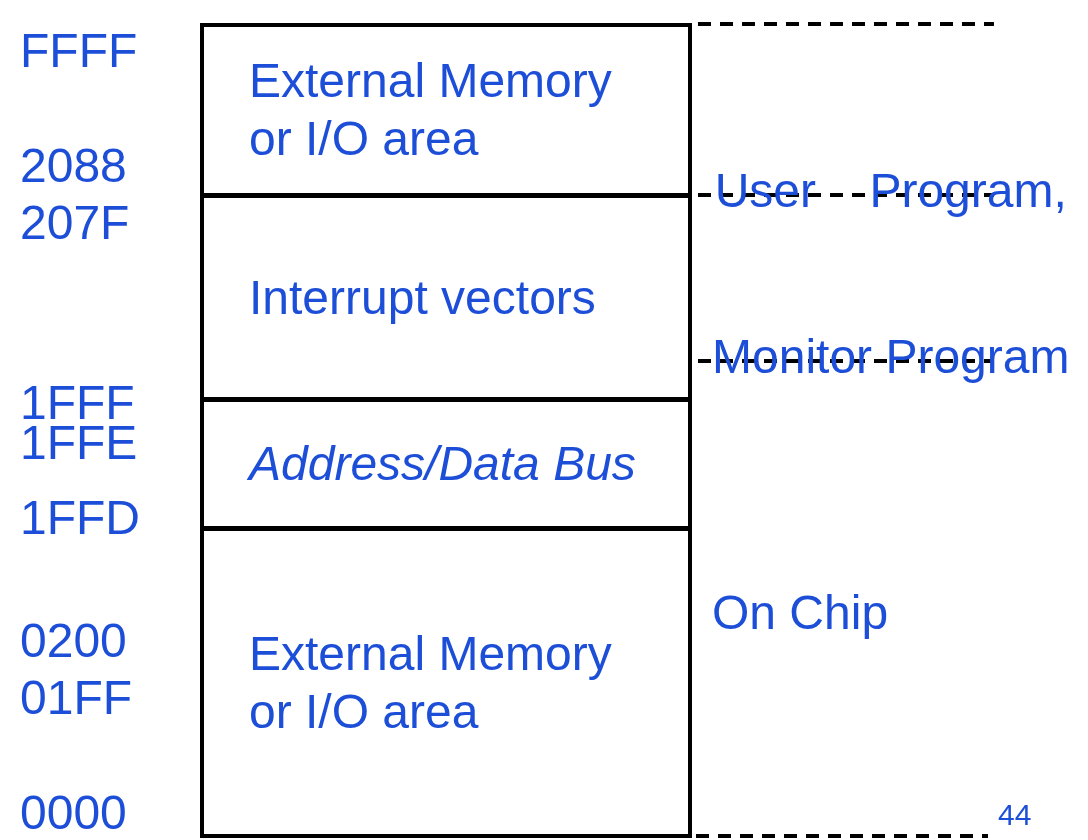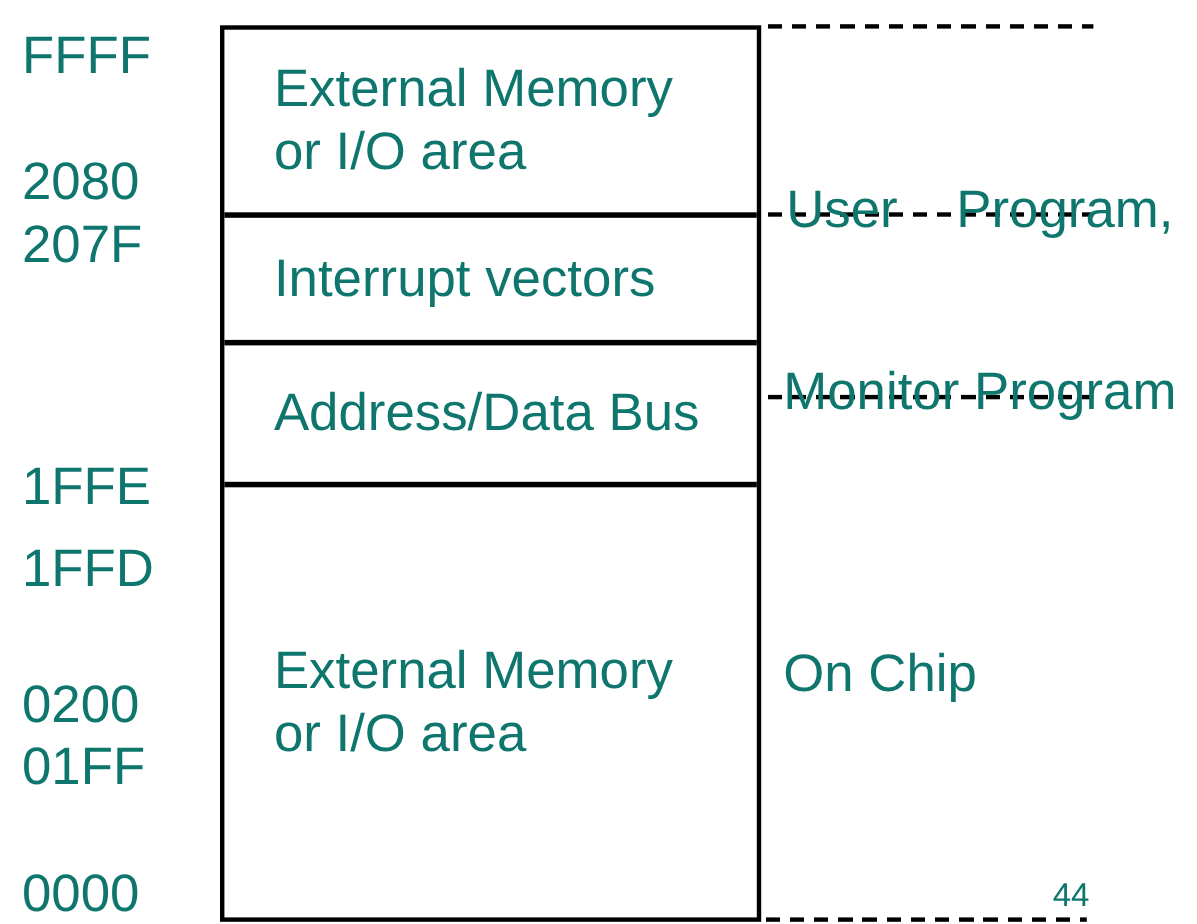--- a/index.html
+++ b/index.html
@@ -1,21 +1,21 @@
 <!DOCTYPE html>
 <html><head>
 <meta charset="utf-8">
 <style>
   html, body { margin: 0; padding: 0; }
   .canvas {
     position: relative;
     width: 1088px;
     height: 840px;
     background: #ffffff;
-    color: #0f766e;
+    color: #1d4ed8;
     font-family: "Liberation Sans", sans-serif;
     overflow: hidden;
   }
 
   
   .addr {
     position: absolute;
     left: 20px;
     font-size: 48px;
     line-height: 48px;
@@ -38,22 +38,22 @@
     box-sizing: border-box;
     border-bottom: 5px solid #000000;
     display: flex;
     align-items: center;
     padding-left: 45px;
   }
   .sec:last-child { border-bottom: none; flex: 1; }
   .sec-label { font-size: 48px; line-height: 58px; }
   .sec-label span { display: block; white-space: nowrap; }
   .h-s1 { height: 171px; }
-  .h-s2 { height: 116px; }
-  .h-s3 { height: 129px; }
+  .h-s2 { height: 204px; }
+  .h-s3 { height: 129px; font-style: italic; }
   .h-s4 { height: 187px; }
 
   
   .dash {
     position: absolute;
     height: 4px;
     background: repeating-linear-gradient(
       to right,
       #000000 0px, #000000 13px,
       transparent 13px, transparent 22px
@@ -64,34 +64,35 @@
   .annotation {
     position: absolute;
     font-size: 48px;
     white-space: pre;
   }
   .annotation .line { display: block; line-height: 56px; text-align: center; }
   .on-chip { line-height: 48px; }
 
   .page-num {
     position: absolute;
-    left: 957px;
+    left: 998px;
     top: 800px;
     font-size: 30px;
     line-height: 30px;
   }
 </style>
 </head>
 <body>
 
 <div class="canvas">
 
   <div class="addr" style="top:27px">FFFF</div>
-  <div class="addr" style="top:142px">2080</div>
+  <div class="addr" style="top:142px">2088</div>
   <div class="addr" style="top:199px">207F</div>
+  <div class="addr" style="top:379px">1FFF</div>
   <div class="addr" style="top:419px">1FFE</div>
   <div class="addr" style="top:494px">1FFD</div>
   <div class="addr" style="top:617px">0200</div>
   <div class="addr" style="top:674px">01FF</div>
   <div class="addr" style="top:789px">0000</div>
 
   <div class="mem-box">
     <div class="sec h-s1">
       <div class="sec-label">
         <span>External Memory</span>

